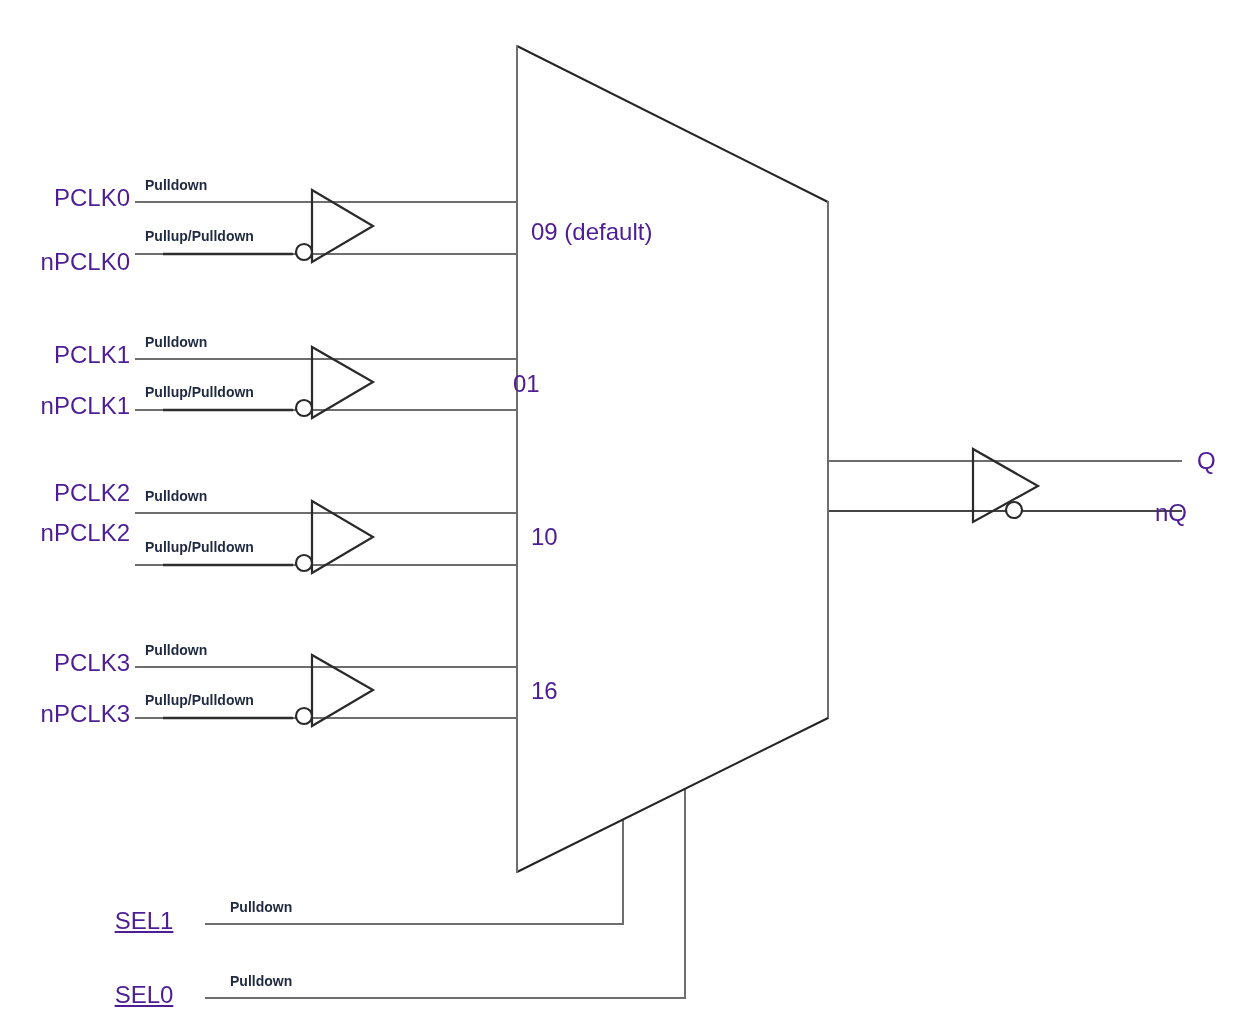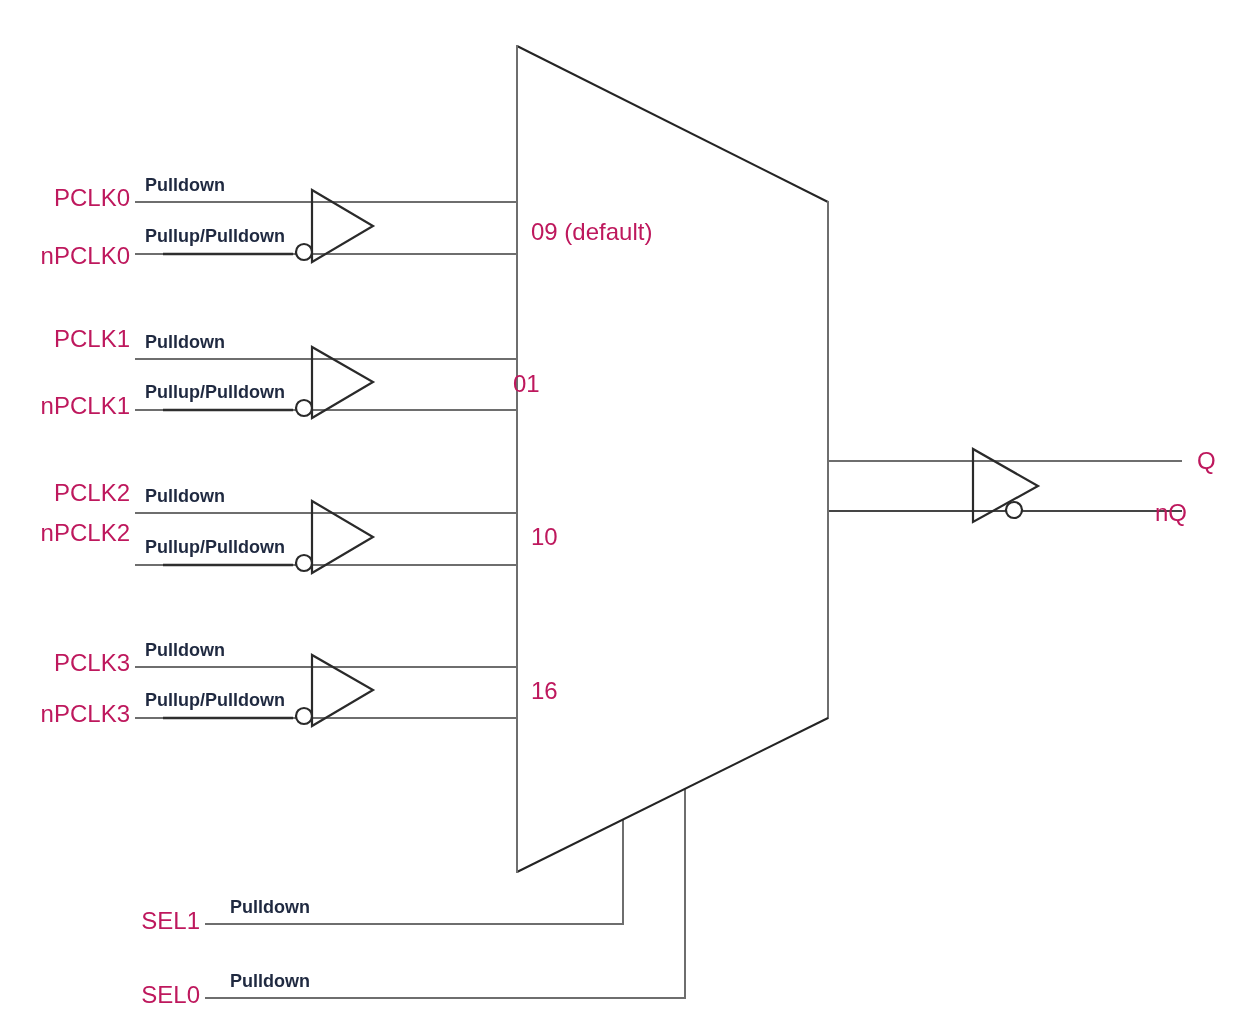--- a/index.html
+++ b/index.html
@@ -13,31 +13,31 @@
   svg{position:absolute;left:0;top:0;}
   .wire{stroke:#6e6e6e;stroke-width:2;fill:none;}
   .wire-dark{stroke:#454545;stroke-width:2;fill:none;}
   .underline{stroke:#2e2e2e;stroke-width:2.4;fill:none;}
   .shape{stroke:#2a2a2a;stroke-width:2.2;fill:none;}
   .mux-edge-v{stroke:#6e6e6e;stroke-width:2;fill:none;}
   .mux-edge-d{stroke:#242424;stroke-width:2;fill:none;}
   .bubble{stroke:#2a2a2a;stroke-width:2.2;fill:#ffffff;}
   .lbl{
     position:absolute;
-    color:#be185d;
+    color:#4c1d95;
     font-size:24px;
     line-height:26px;
     white-space:nowrap;
   }
   .sig{left:18px;width:112px;text-align:right;}
-  .sel{left:88px;width:112px;text-align:right;}
+  .sel{left:88px;width:112px;text-align:center;text-decoration:underline;}
   .pull{
     position:absolute;
     color:#1f2940;
-    font-size:18px;
+    font-size:14px;
     font-weight:700;
     line-height:18px;
     white-space:nowrap;
   }
 </style>
 </head>
 <body>
 
 <div class="canvas">
 
@@ -87,26 +87,26 @@
       <circle class="bubble" cx="304" cy="716" r="8"></circle>
     </g>
 
     <g>
       <polygon class="shape" points="973,449 973,522 1038,486"></polygon>
       <circle class="bubble" cx="1014" cy="510" r="8"></circle>
     </g>
   </svg>
 
   <div class="lbl sig" style="top:185px">PCLK0</div>
-  <div class="lbl sig" style="top:243px">nPCLK0</div>
+  <div class="lbl sig" style="top:249px">nPCLK0</div>
   <div class="pull" style="left:145px;top:176px">Pulldown</div>
   <div class="pull" style="left:145px;top:227px">Pullup/Pulldown</div>
   <div class="lbl" style="left:531px;top:219px">09 (default)</div>
 
-  <div class="lbl sig" style="top:326px">PCLK1</div>
+  <div class="lbl sig" style="top:342px">PCLK1</div>
   <div class="lbl sig" style="top:393px">nPCLK1</div>
   <div class="pull" style="left:145px;top:333px">Pulldown</div>
   <div class="pull" style="left:145px;top:383px">Pullup/Pulldown</div>
   <div class="lbl" style="left:513px;top:371px">01</div>
 
   <div class="lbl sig" style="top:480px">PCLK2</div>
   <div class="lbl sig" style="top:520px">nPCLK2</div>
   <div class="pull" style="left:145px;top:487px">Pulldown</div>
   <div class="pull" style="left:145px;top:538px">Pullup/Pulldown</div>
   <div class="lbl" style="left:531px;top:524px">10</div>

